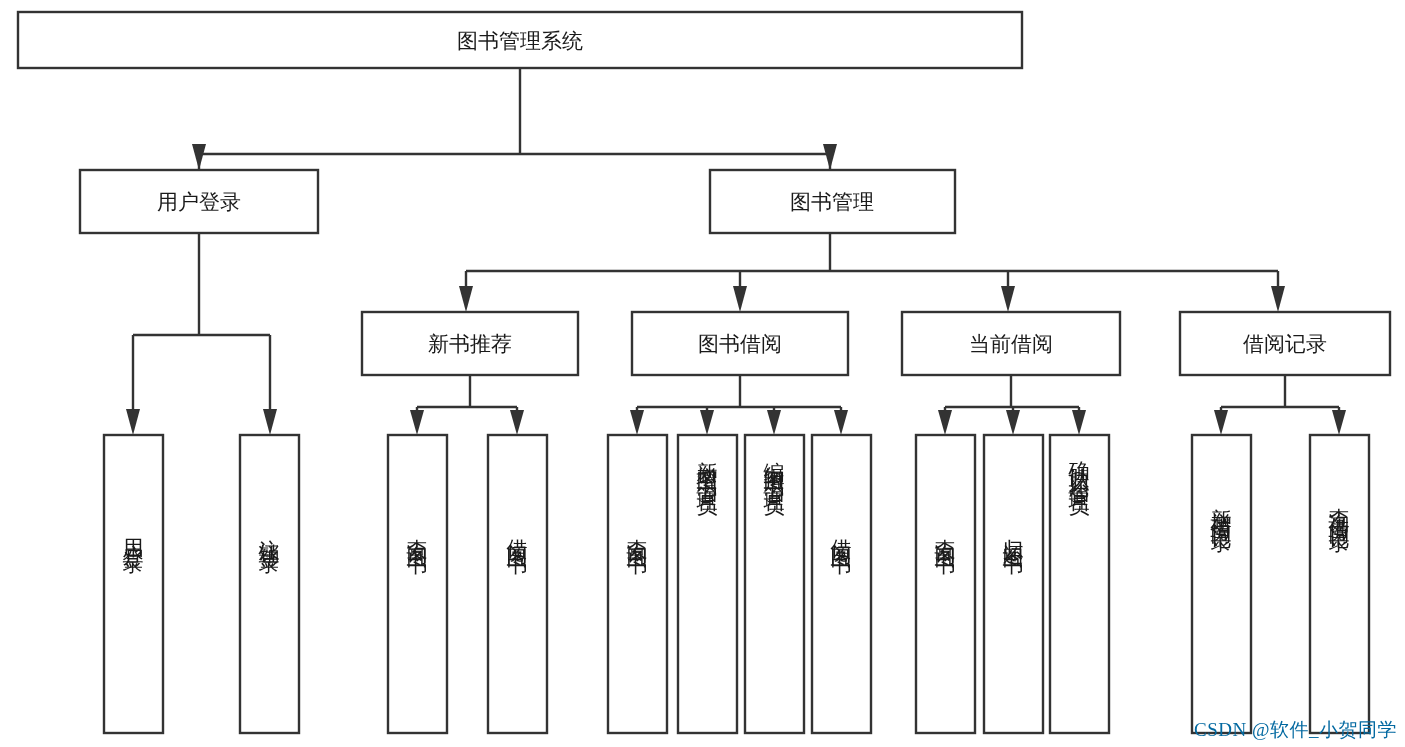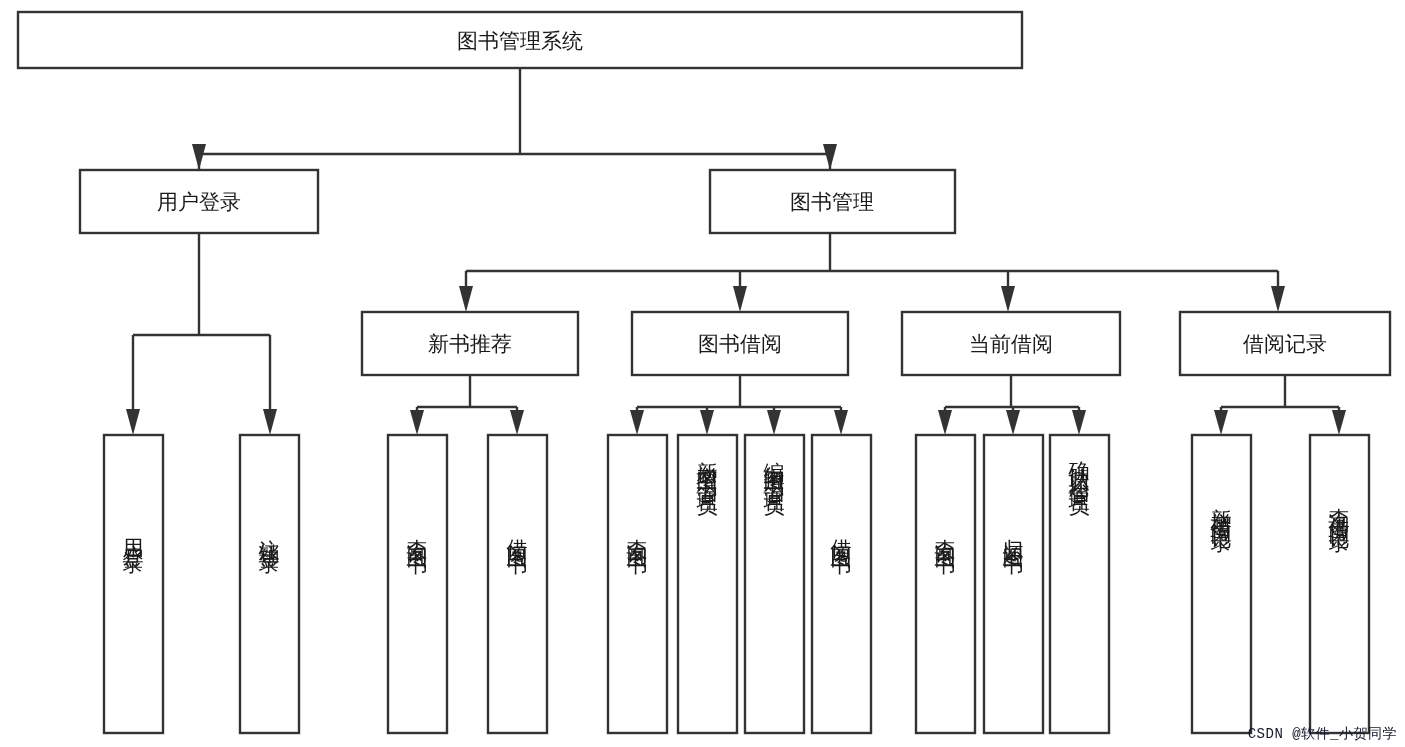--- a/index.html
+++ b/index.html
@@ -15,22 +15,22 @@
     font-family:"Liberation Sans","DejaVu Sans",sans-serif;
     font-size:21px;fill:#1a1a1a;text-anchor:middle;dominant-baseline:middle;
   }
   .leaf-label{
     font-family:"Liberation Sans","DejaVu Sans",sans-serif;
     font-size:21px;fill:#1a1a1a;text-anchor:middle;
     writing-mode:vertical-rl;letter-spacing:5px;
   }
   .watermark{
     position:absolute;right:8px;bottom:4px;
-    font-family:Liberation Mono, monospace;
-    font-size:14px;color:#0f172a;white-space:nowrap;
+    font-family:Liberation Serif, serif;
+    font-size:19px;color:#0369a1;white-space:nowrap;
     letter-spacing:0.5px;pointer-events:none;
   }
 </style>
 </head>
 <body>
 
 <svg id="diagram" viewBox="0 0 1405 747" xmlns="http://www.w3.org/2000/svg">
 
   <g>
 

